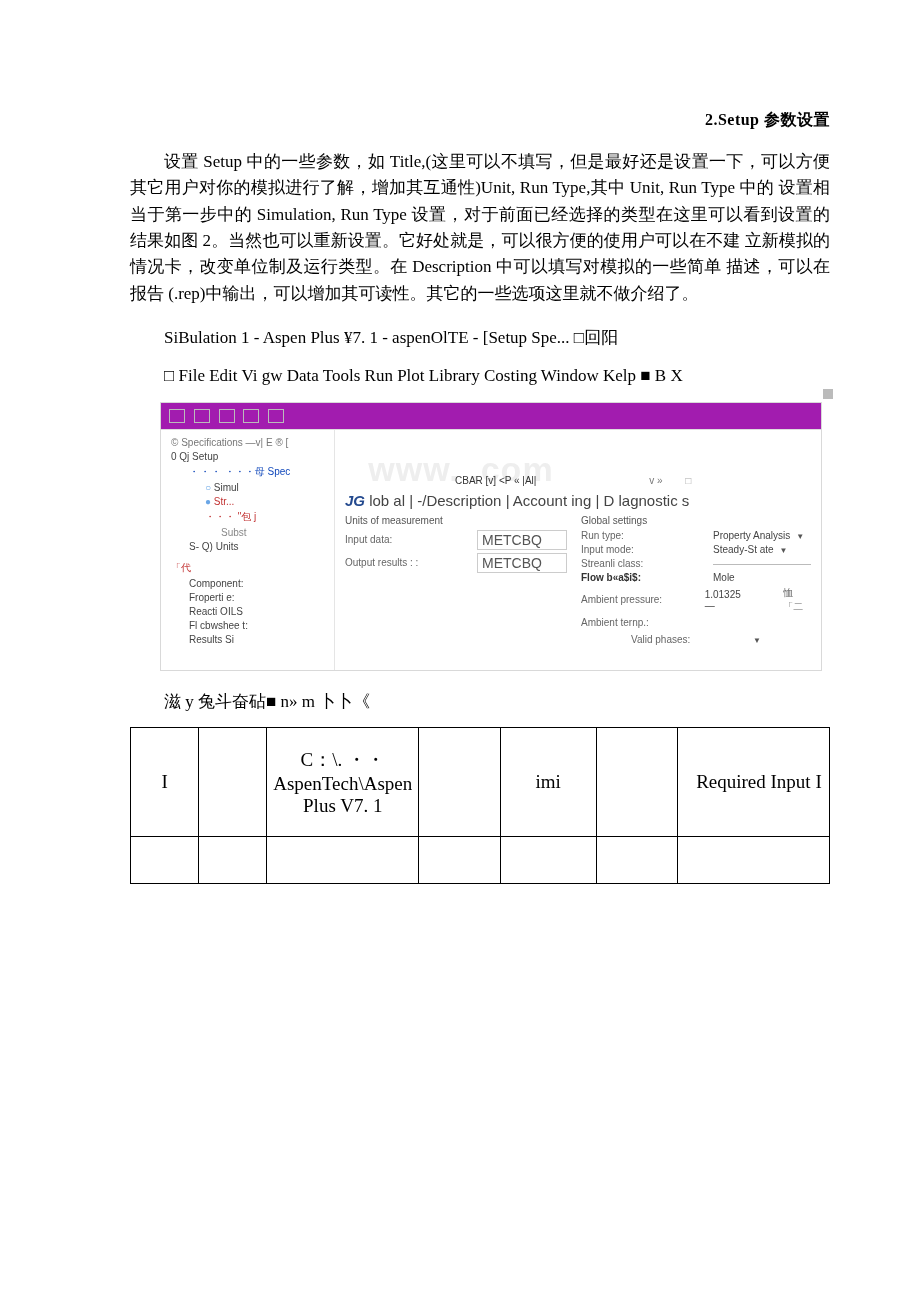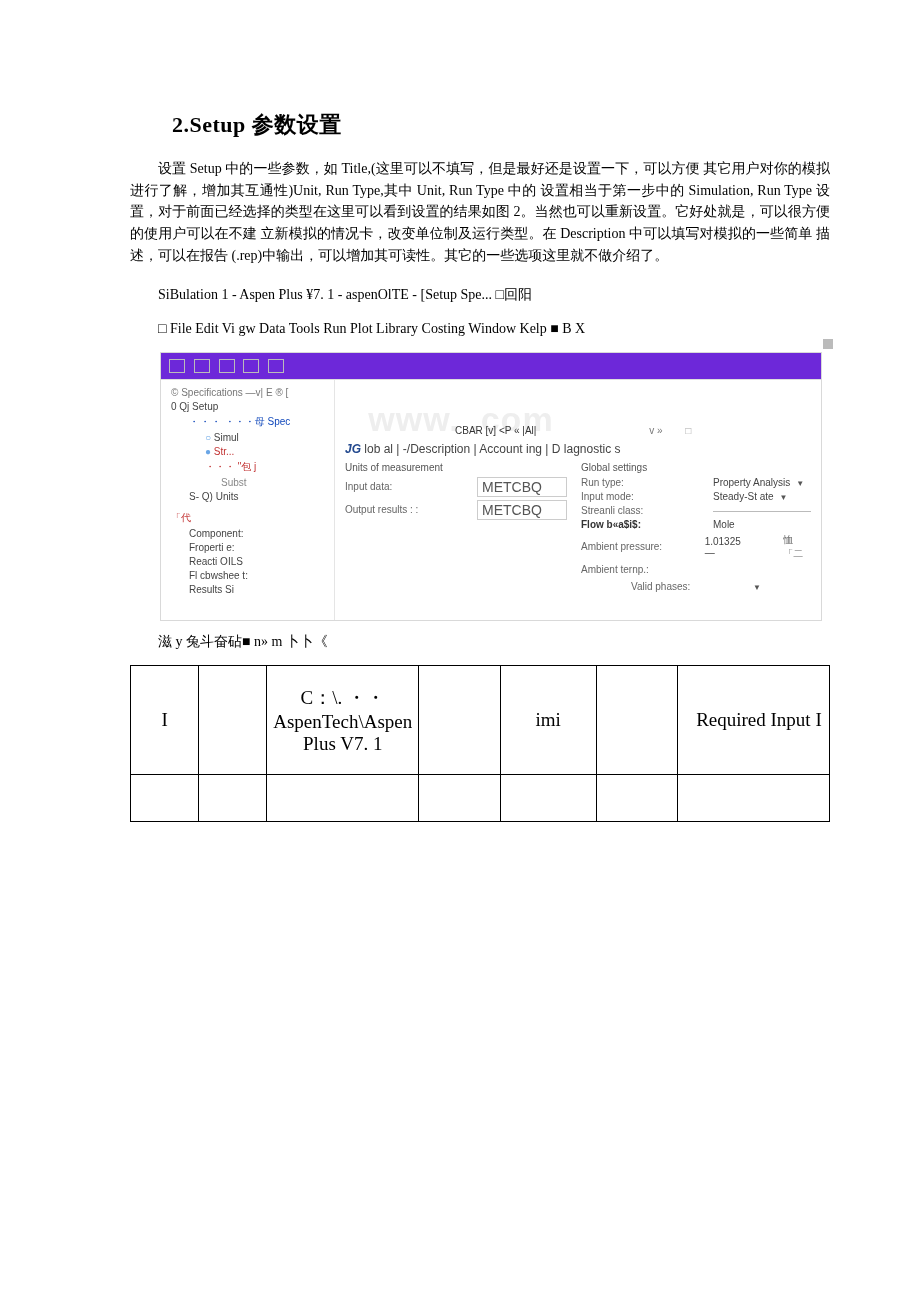--- a/index.html
+++ b/index.html
@@ -9,44 +9,45 @@
     font-family: "Times New Roman", "SimSun", serif;
     color: #000;
   }
   .page {
     width: 920px;
     min-height: 1302px;
     box-sizing: border-box;
     padding: 110px 90px 40px 130px;
   }
   .heading {
-    font-size: 22px;
+    font-size: 16px;
     font-weight: bold;
-    margin: 0 0 18px 42px;
+    margin: 0 0 18px 30px;
     letter-spacing: 0.5px;
+    text-align: right;
   }
   .para {
-    font-size: 14px;
+    font-size: 17px;
     line-height: 1.55;
     margin: 0 0 18px 0;
     text-indent: 2em;
     text-align: justify;
   }
   .para-noindent {
     text-indent: 2em;
   }
   .para.small-gap {
     margin-bottom: 12px;
   }
 
   
   .shot {
     width: 660px;
-    margin: 8px 0 10px 30px;
-    background: #6d28d9;
+    margin: 8px 0 18px 30px;
+    background: #a21caf;
     border: 1px solid #d9d9d9;
     font-family: Arial, "Microsoft YaHei", sans-serif;
     font-size: 10px;
     color: #444;
     position: relative;
   }
   .shot-corner {
     position: absolute;
     right: -12px;
     top: -14px;
@@ -92,21 +93,21 @@
     flex: 1;
     padding: 4px 10px 8px 10px;
     position: relative;
   }
   .crumb {
     color: #333;
     padding: 2px 0 6px 0;
   }
   .crumb .v { color: #777; }
   .tabs {
-    font-size: 12px;
+    font-size: 15px;
     margin-bottom: 6px;
   }
   .tabs .jg { font-style: italic; font-weight: bold; color: #244a8f; }
   .row { margin: 3px 0; }
   .row.title-row input {
     width: 250px;
     border: none;
     border-bottom: 1px solid #bbb;
     font-size: 10px;
     padding: 2px 4px;

